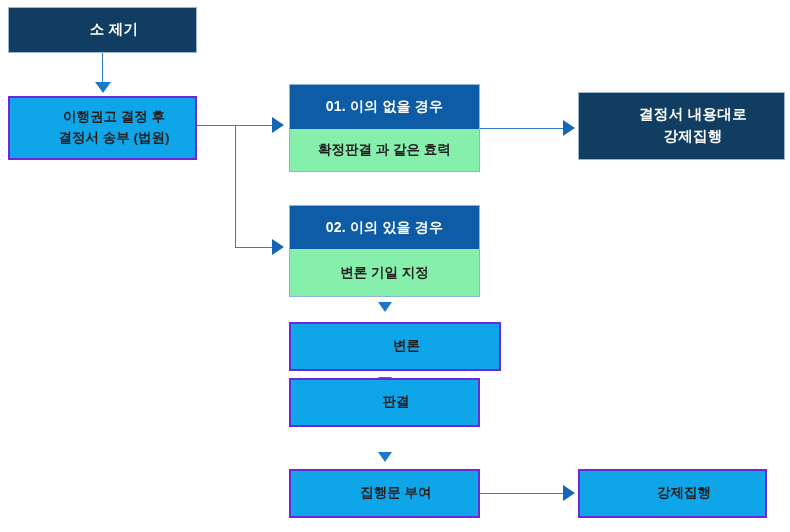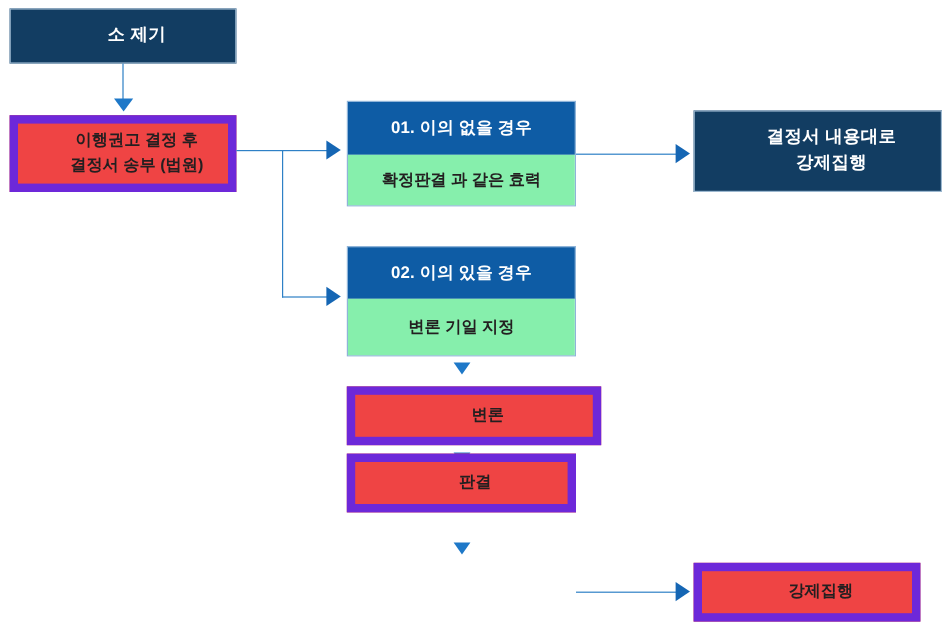--- a/index.html
+++ b/index.html
@@ -30,22 +30,22 @@
   .node-dark {
     background: #123D62;
     border: 1px solid #9BB7CF;
     color: #ffffff;
     font-weight: bold;
     font-size: 14.5px;
     line-height: 1.5;
     letter-spacing: 0.3px;
   }
   .node-white {
-    background: #ef4444;
-    border: 7px solid #6d28d9;
+    background: #0ea5e9;
+    border: 2px solid #6d28d9;
     color: #231f20;
     font-weight: bold;
     font-size: 13.5px;
     line-height: 1.55;
   }
   .node-split {
     position: absolute;
     box-sizing: border-box;
     border: 1px solid #8FB4D9;
     background: #ffffff;
@@ -148,20 +148,23 @@
   </div>
 
   <div class="arrow-down-sm" style="left:377.5px; top:377px;"></div>
 
   <div class="node node-white" style="left:289px; top:378px; width:191px; height:49px;">
     <span class="lbl">판결</span>
   </div>
 
   <div class="arrow-down-sm" style="left:377.5px; top:452px;"></div>
 
+  <div class="node node-white" style="left:289px; top:469px; width:191px; height:49px;">
+    <span class="lbl">집행문 부여</span>
+  </div>
 
   <div class="edge edge-h" style="left:480px; top:492.5px; width:89px;"></div>
   <div class="arrow-right" style="left:563px; top:485px;"></div>
 
   <div class="node node-dark" style="left:578px; top:92px; width:207px; height:68px;">
     <span class="lbl">결정서 내용대로</span>
     <span class="lbl">강제집행</span>
   </div>
 
   <div class="node node-white" style="left:578px; top:469px; width:189px; height:49px;">

